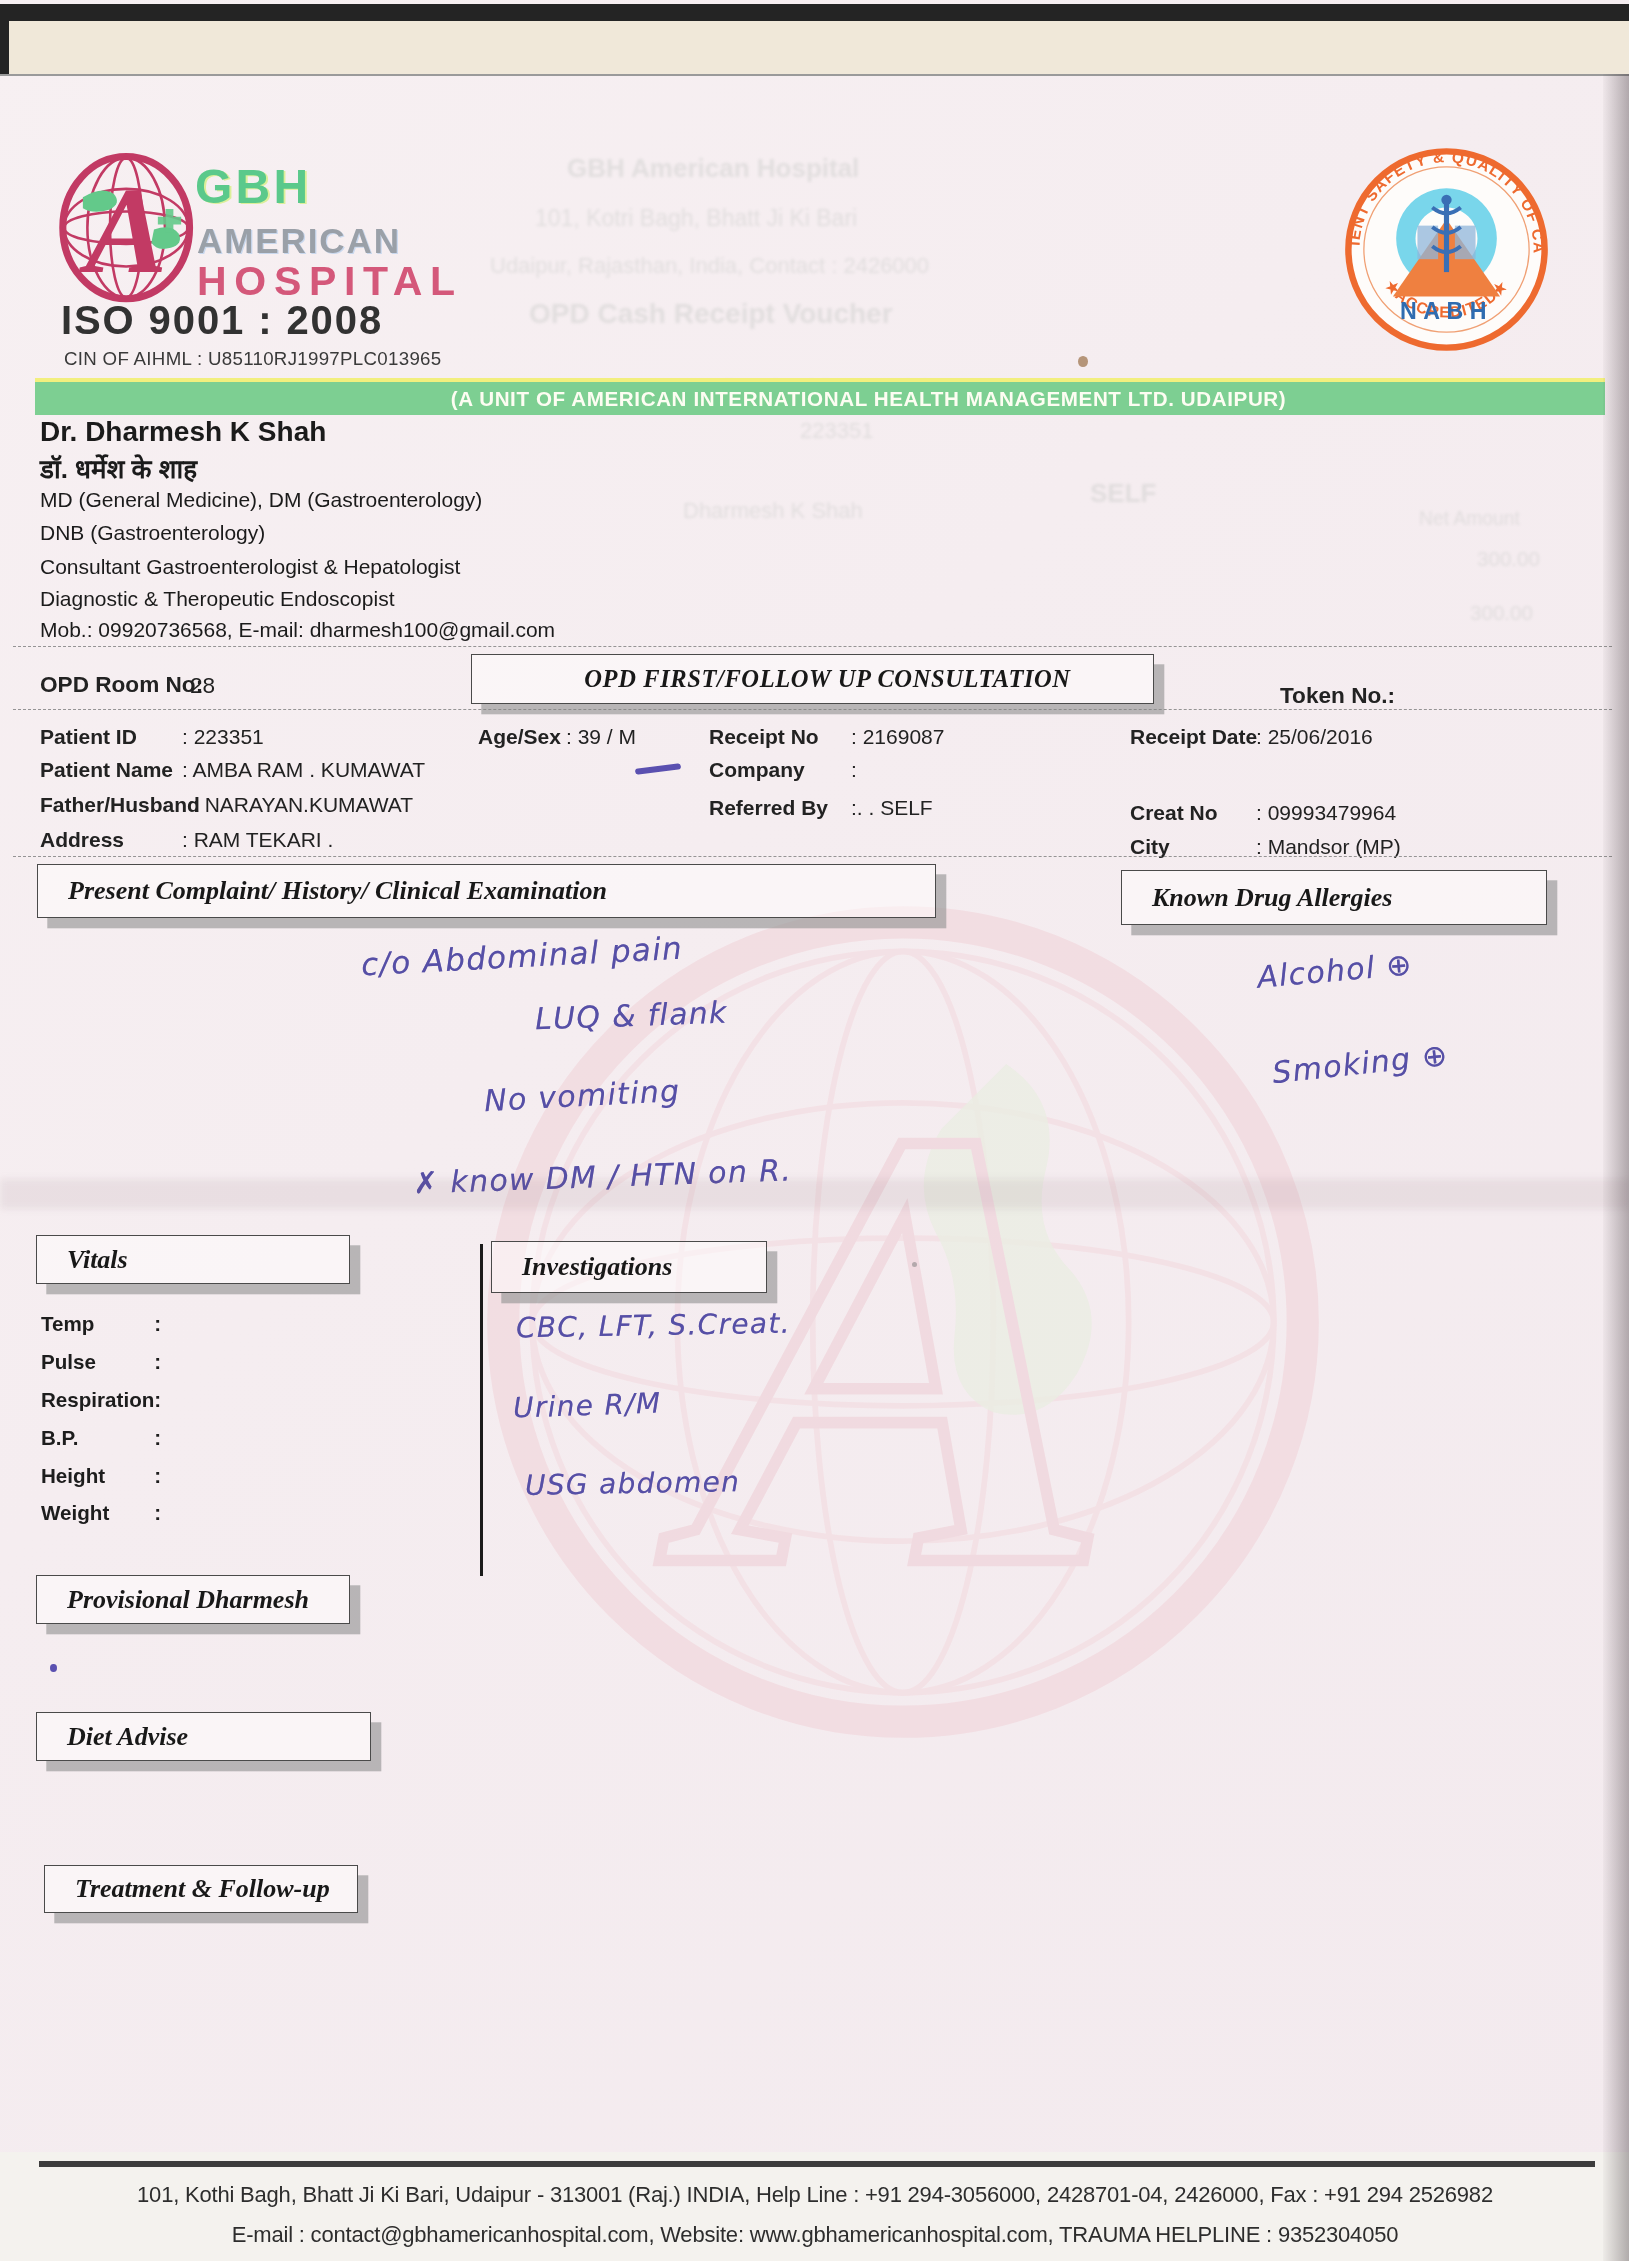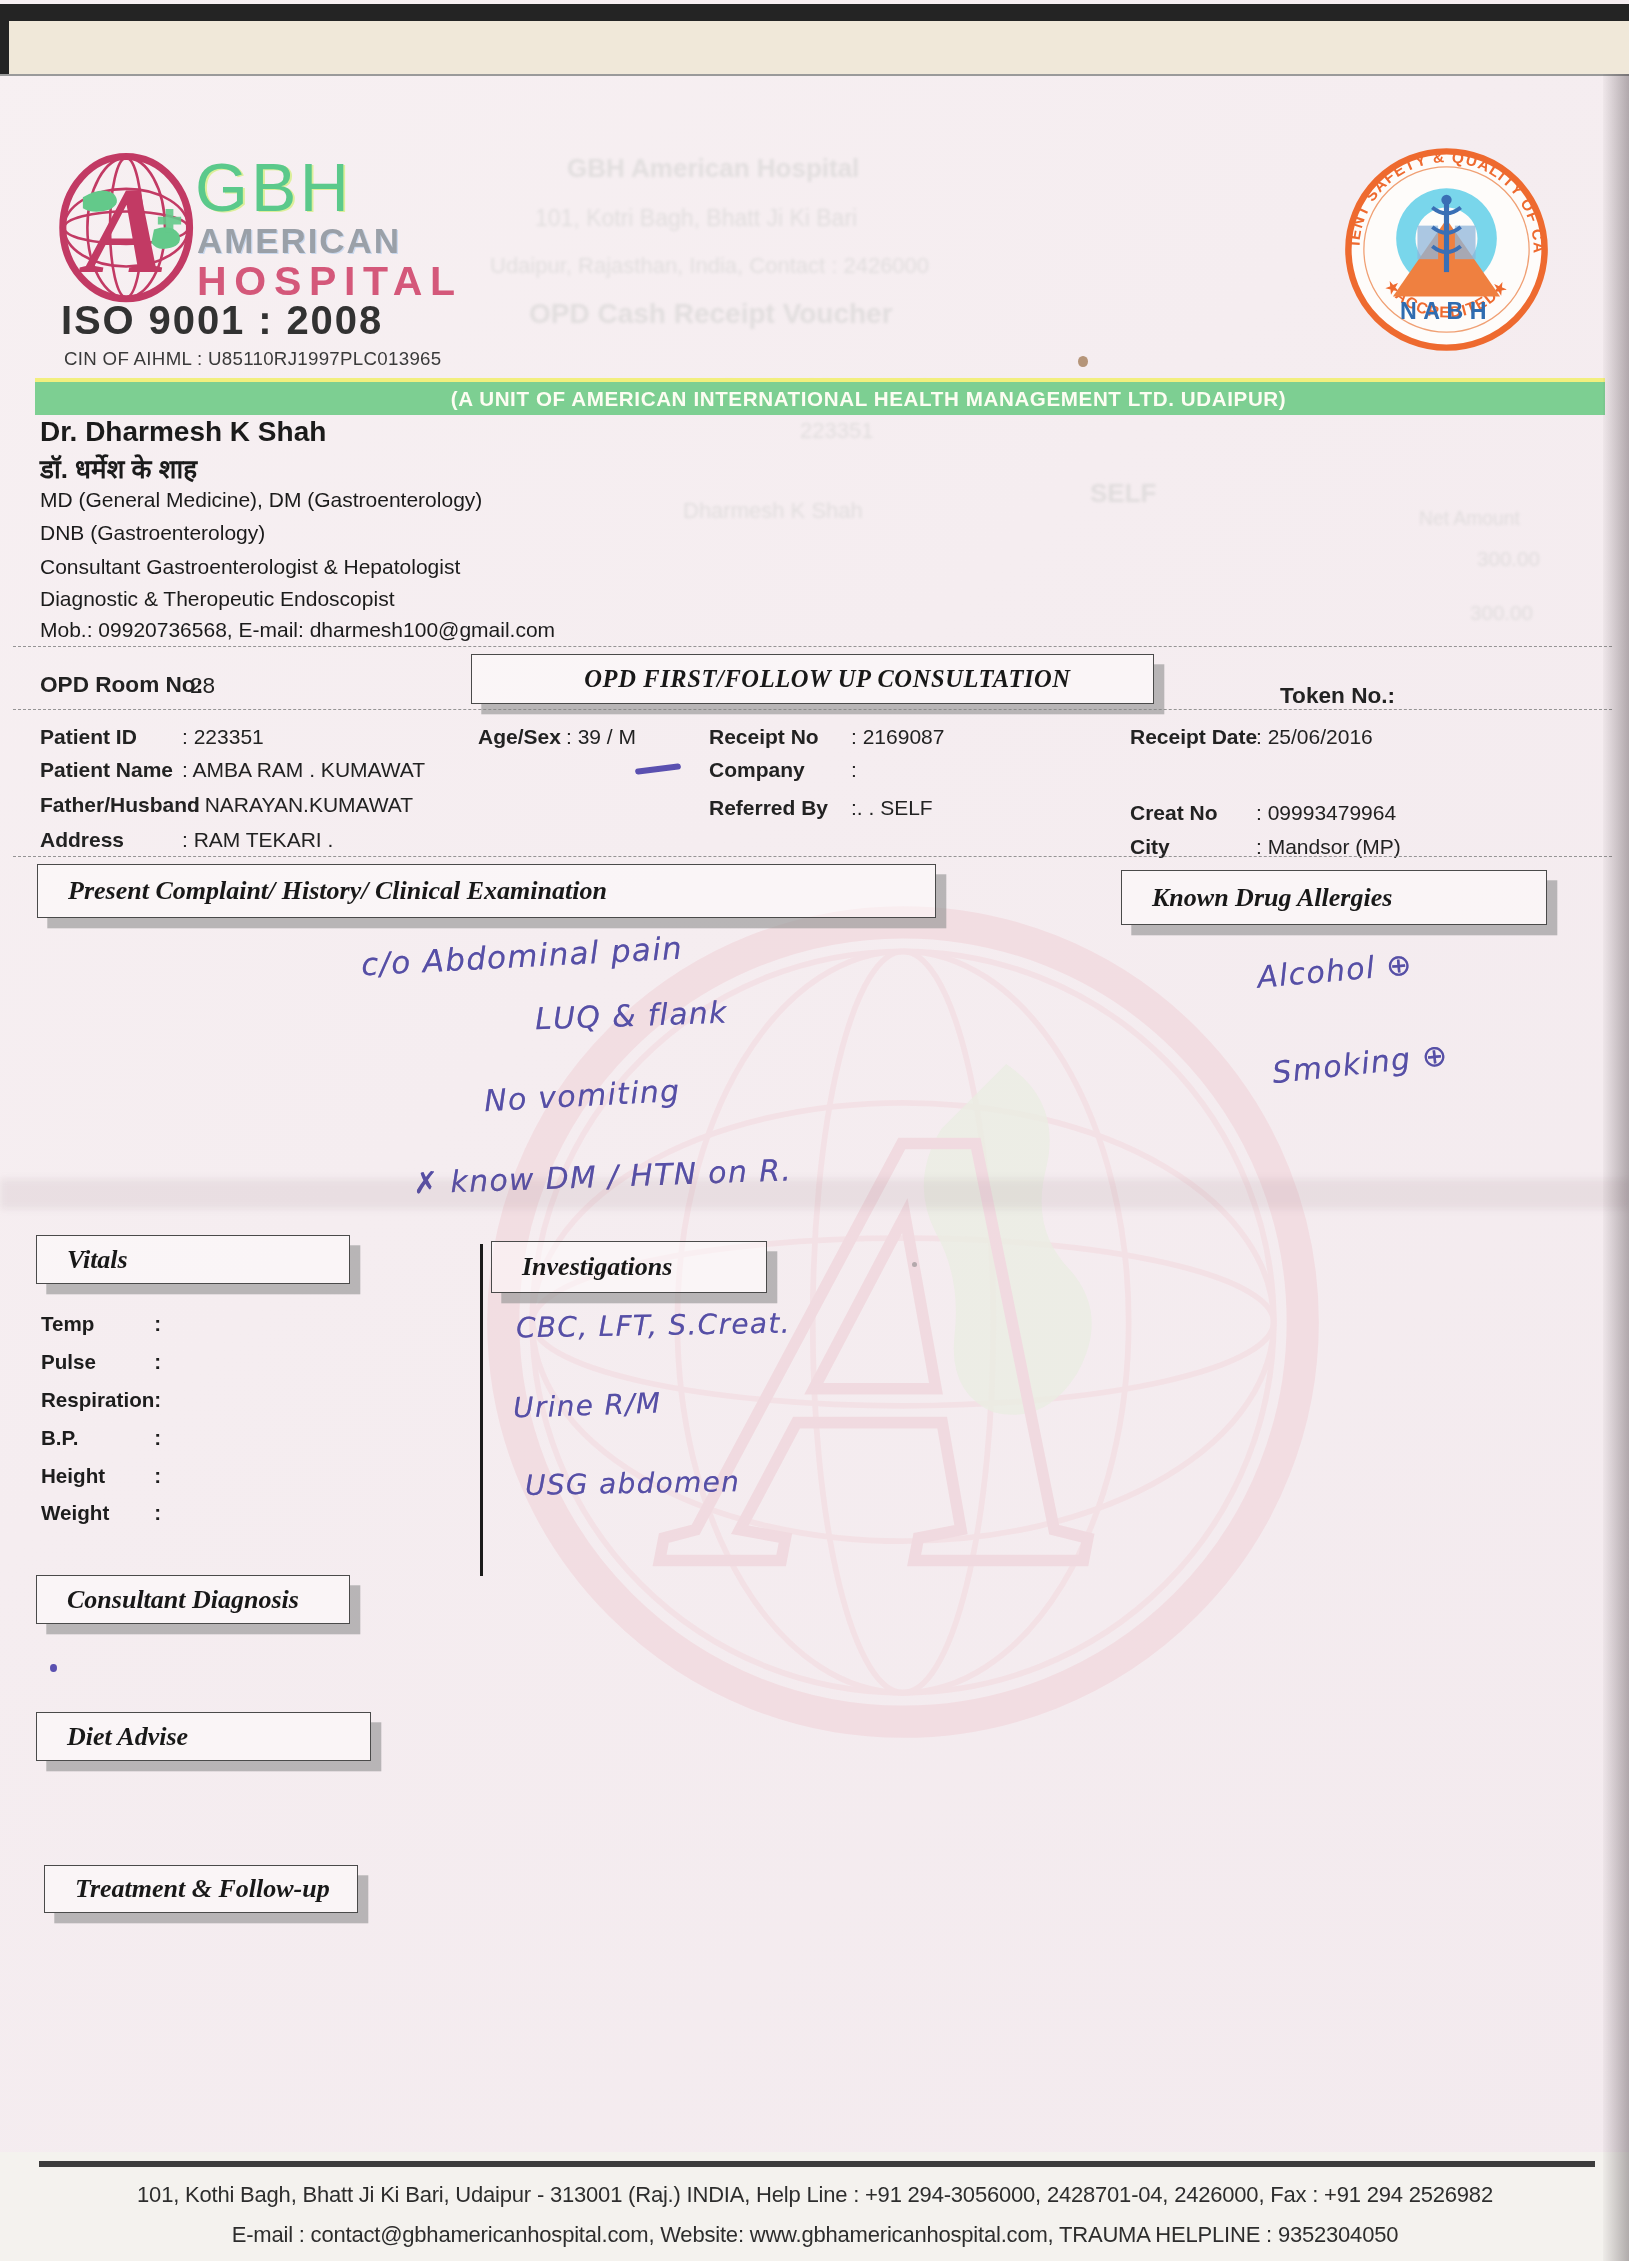--- a/index.html
+++ b/index.html
@@ -11,21 +11,21 @@
   .scan-topbar{left:0;top:3.9px;width:1630px;height:17px;background:#242424;}
   .scan-leftbar{left:0;top:3.9px;width:9px;height:72px;background:#242424;}
   .scan-beige{left:9px;top:20.6px;width:1621px;height:53px;background:#f0e8d9;}
   .scan-hairline{left:0;top:74px;width:1630px;height:1.9px;background:#9a9a9a;}
   .scan-right{right:0;top:74px;width:27px;height:2188px;background:linear-gradient(to right,rgba(60,50,55,0.03),rgba(60,50,55,0.38));}
   .crease{left:0;top:1179px;width:1630px;height:30px;background:rgba(125,100,112,0.10);filter:blur(3.9px);}
   .speck{border-radius:50%;}
   
   .ghost{color:#6f8377;opacity:0.15;filter:blur(1.6px);white-space:nowrap;}
   
-  .brand-gbh{font-size:68px;font-weight:400;letter-spacing:3.2px;color:#5bc98b;line-height:62px;text-shadow:1.9px 1.3px 0 #dcef9a;}
+  .brand-gbh{font-size:48px;font-weight:700;letter-spacing:3.2px;color:#5bc98b;line-height:62px;text-shadow:1.9px 1.3px 0 #dcef9a;}
   .brand-american{font-size:35px;font-weight:800;letter-spacing:1.9px;color:#9aa0a8;line-height:37px;text-shadow:1.3px 1.3px 0 #c9d8ee;}
   .brand-hospital{font-size:41px;font-weight:800;letter-spacing:7.7px;color:#d4587a;line-height:44px;}
   .iso{font-size:40px;font-weight:900;letter-spacing:1.9px;color:#323232;}
   .cin{font-size:18.7px;color:#3a3a3a;letter-spacing:0.3px;}
   .banner{left:35px;top:378px;width:1570px;height:37px;background:#7dcf92;border-top:4.5px solid #f2ef7e;
     display:flex;align-items:center;justify-content:center;padding-left:97px;box-sizing:border-box;}
   .banner span{color:#fdfdf2;font-weight:bold;font-size:20.6px;letter-spacing:0.6px;white-space:nowrap;}
   
   .doc{left:40px;white-space:nowrap;color:#1b1b1b;}
   .doc-name{font-size:28px;font-weight:bold;}
@@ -228,21 +228,21 @@
   <div class="abs vdivider"></div>
 
   <div class="abs hbox" style="left:491px;top:1241px;width:276px;height:52px;font-size:26px;">
     <span>Investigations</span>
   </div>
   <div class="abs ink" style="left:516px;top:1309px;font-size:28px;transform:rotate(-1deg);">CBC,  LFT,  S.Creat.</div>
   <div class="abs ink" style="left:513px;top:1389px;font-size:28px;transform:rotate(-2deg);">Urine R/M</div>
   <div class="abs ink" style="left:525px;top:1467px;font-size:28px;transform:rotate(-1deg);">USG  abdomen</div>
 
   <div class="abs hbox" style="left:36px;top:1575px;width:314px;height:49px;font-size:26px;">
-    <span>Consultant Diagnosis</span>
+    <span>Provisional Dharmesh</span>
   </div>
   <div class="abs pen-dot" style="left:50px;top:1664px;width:7px;height:8.4px;"></div>
   <div class="abs hbox" style="left:36px;top:1712px;width:335px;height:49px;font-size:26px;">
     <span>Diet Advise</span>
   </div>
   <div class="abs hbox" style="left:44px;top:1865px;width:314px;height:48px;font-size:26px;">
     <span>Treatment &amp; Follow-up</span>
   </div>
 
   <div class="abs speck" style="left:1078px;top:356px;width:9.7px;height:11px;background:#8a5a2a;opacity:.6;"></div>

